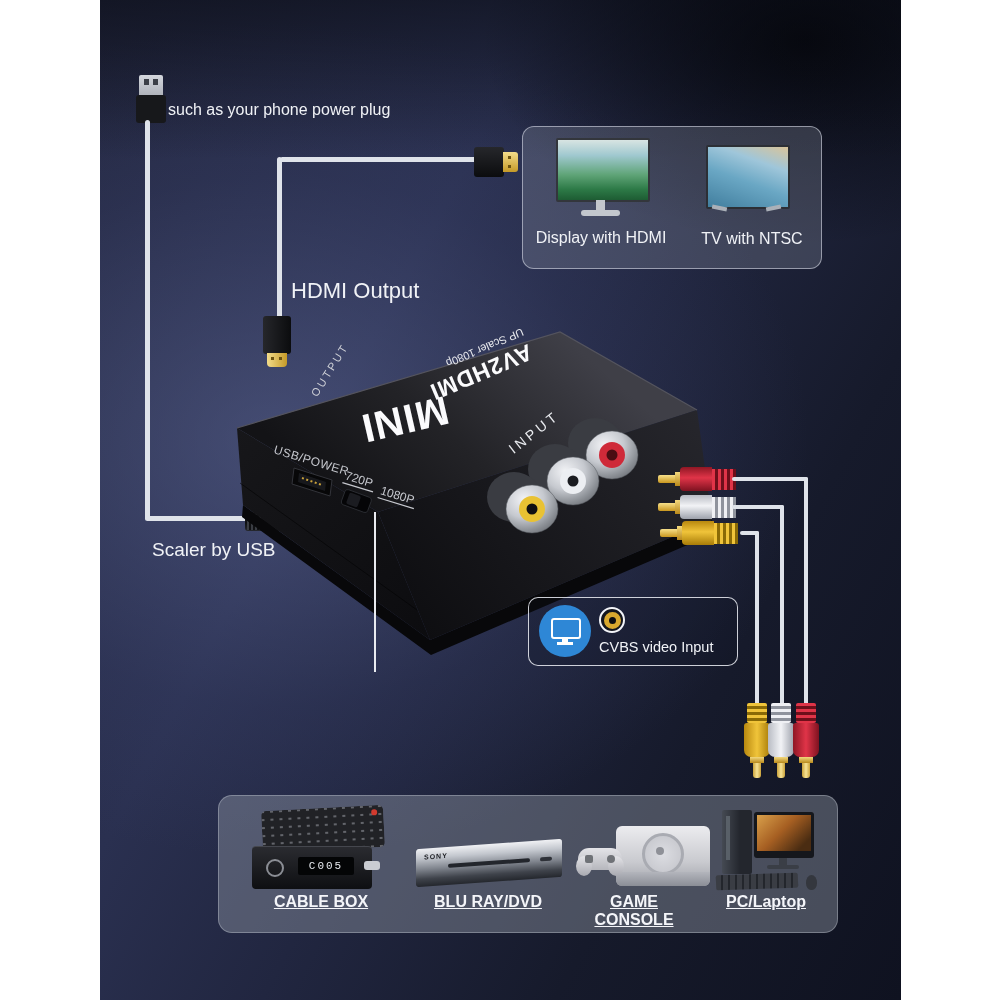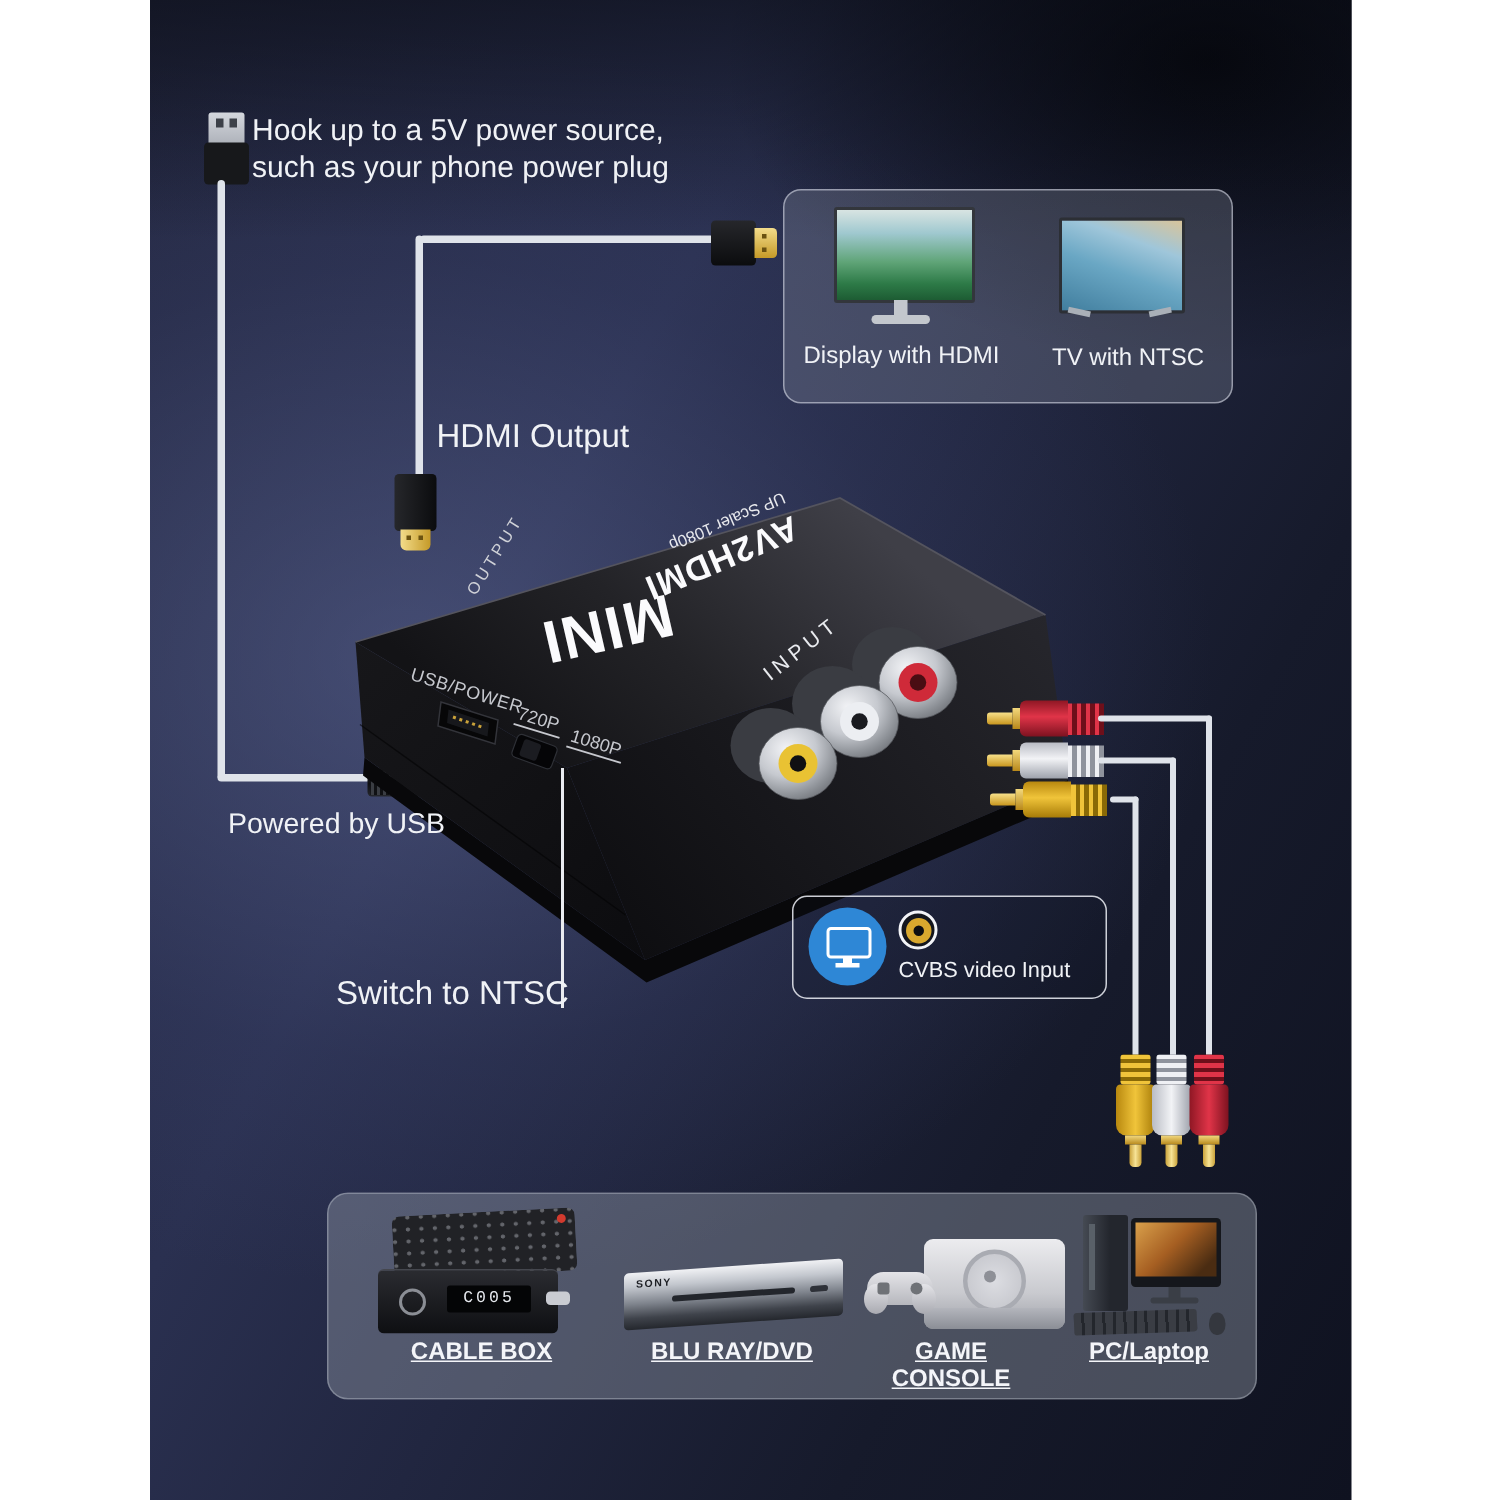--- a/index.html
+++ b/index.html
@@ -37,22 +37,21 @@
 <body>
 
 <div class="canvas">
   <div class="scene"></div>
 
   <div class="abs" style="left:139px;top:75px;width:24px;height:21px;background:linear-gradient(180deg,#d4d7dd,#aeb2ba);border-radius:2px 2px 0 0;">
     <div class="abs" style="left:5px;top:4px;width:5px;height:6px;background:#3c4048;"></div>
     <div class="abs" style="left:14px;top:4px;width:5px;height:6px;background:#3c4048;"></div>
   </div>
   <div class="abs" style="left:136px;top:95px;width:30px;height:28px;background:#17181b;border-radius:3px;"></div>
-  <div class="txt" style="left:168px;top:76px;font-size:20px;">Hook up to a 5V power source,</div>
-  <div class="txt" style="left:168px;top:101px;font-size:20px;">such as your phone power plug</div>
+  <div class="txt" style="left:168px;top:101px;font-size:16px;">such as your phone power plug</div>
 
   <div class="cable" style="left:145px;top:120px;width:5px;height:400px;"></div>
   <div class="cable" style="left:145px;top:516px;width:102px;height:5px;"></div>
 
   <div class="abs" style="left:245px;top:512px;width:44px;height:19px;background:linear-gradient(180deg,#303238,#0d0e11 55%,#26282e);border-radius:3px;">
     <div class="abs" style="left:2px;top:1px;width:14px;height:17px;background:repeating-linear-gradient(90deg,#3a3d43 0 2px,#101114 2px 4px);"></div>
   </div>
   <div class="abs" style="left:289px;top:517px;width:9px;height:10px;background:#e8e9ec;border-radius:1px;"></div>
 
   <div class="cable" style="left:280px;top:157px;width:196px;height:5px;"></div>
@@ -148,22 +147,21 @@
     <g transform="translate(63,148) rotate(17)" fill="#c6c8ce" font-family="Liberation Sans, sans-serif">
       <text x="0" y="0" font-size="12" letter-spacing="0.5">USB/POWER</text>
       <text x="76" y="4" font-size="12">720P</text>
       <path d="M75,8 h32" stroke="#c6c8ce" stroke-width="1.2" fill="none"></path>
       <text x="114" y="8" font-size="12">1080P</text>
       <path d="M113,12 h38" stroke="#c6c8ce" stroke-width="1.2" fill="none"></path>
     </g>
   </svg>
 
   <div class="abs" style="left:374px;top:512px;width:2px;height:160px;background:#e9ebf0;"></div>
-  <div class="txt" style="left:152px;top:539px;font-size:19px;">Powered by USB</div>
-  <div class="txt" style="left:224px;top:649px;font-size:22px;">Switch to NTSC</div>
+  <div class="txt" style="left:152px;top:539px;font-size:19px;">Scaler by USB</div>
 
   <div class="rcaL" style="left:658px;top:466px;">
     <div class="pinL"></div>
       <div class="collarL"></div>
     <div style="width:32px;height:24px;border-radius:4px 0 0 4px;background:linear-gradient(180deg,#8f1724,#e03448 45%,#7e1220);"></div>
     <div style="width:24px;height:21px;background:repeating-linear-gradient(90deg,#e03448 0 3px,#6e0f1a 3px 6px);"></div>
   </div>
   <div class="rcaL" style="left:658px;top:494px;">
     <div class="pinL"></div>
       <div class="collarL"></div>

